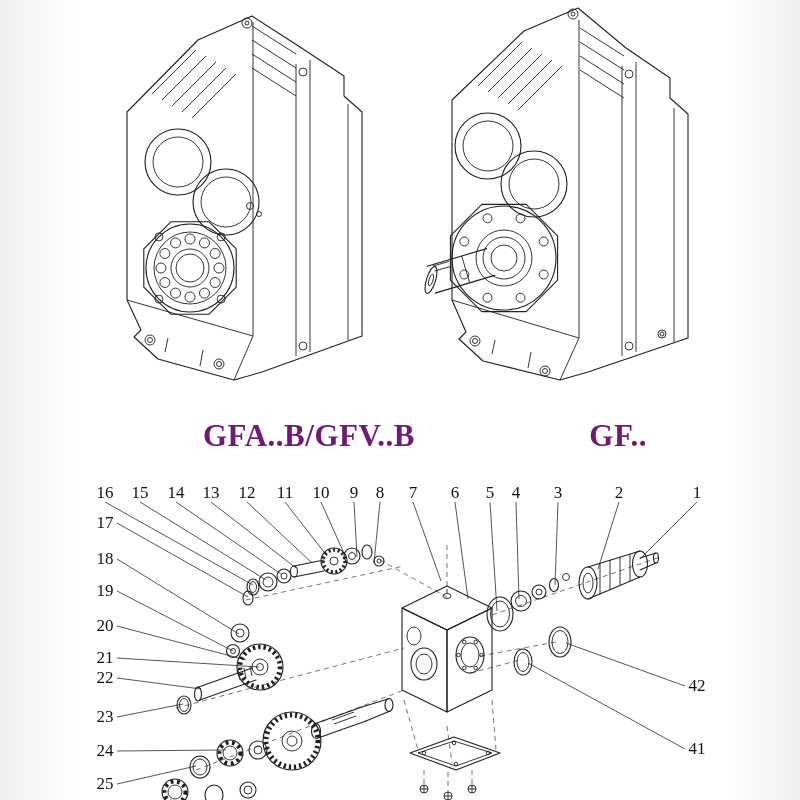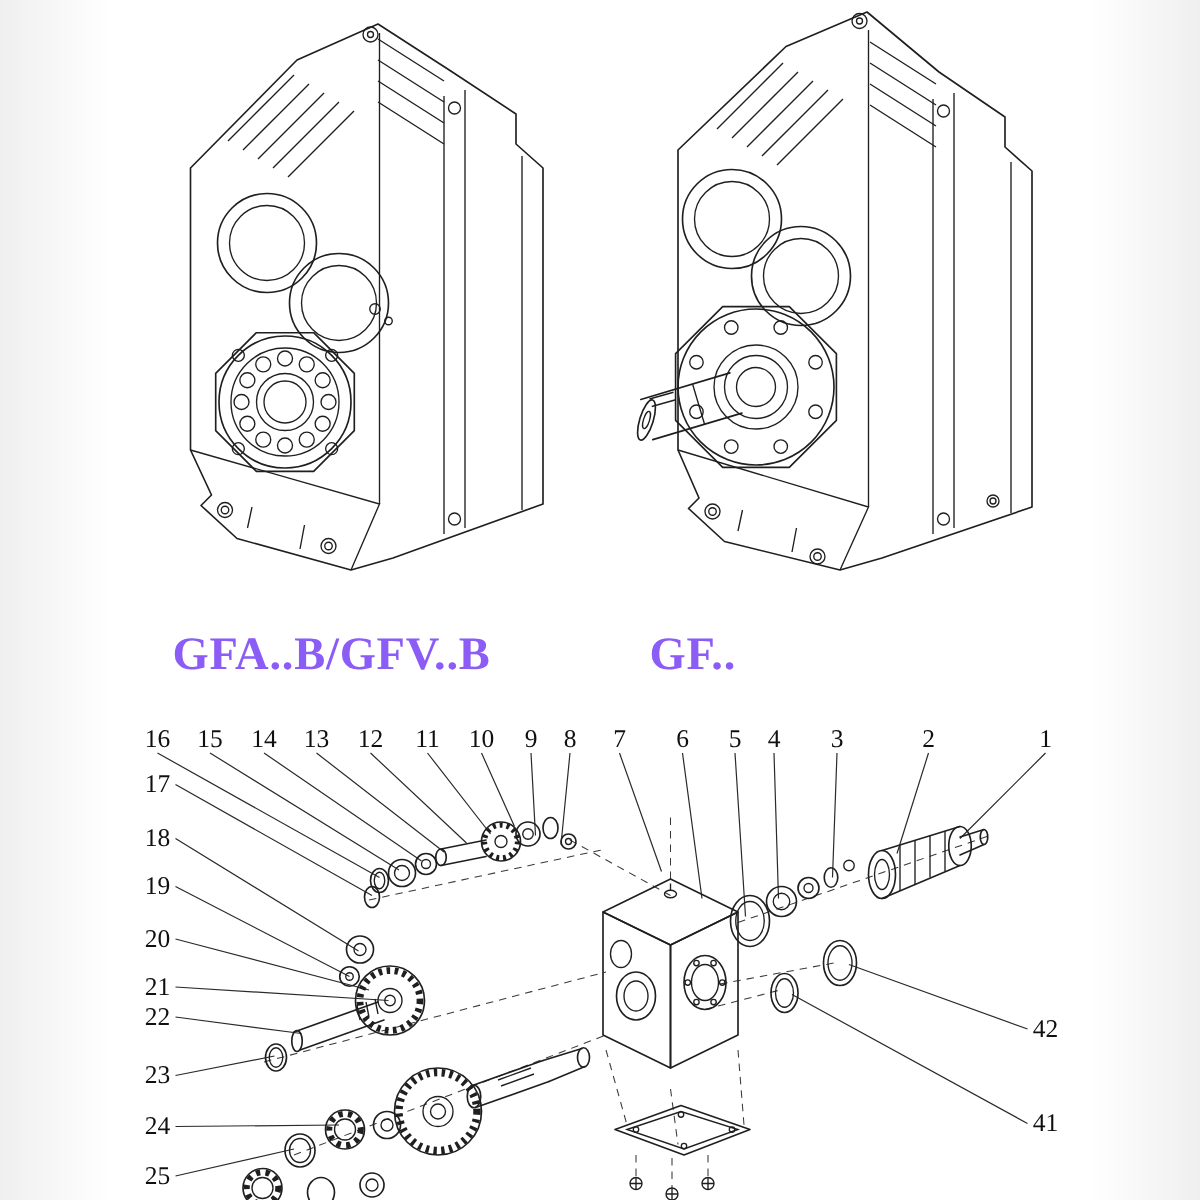--- a/index.html
+++ b/index.html
@@ -4,24 +4,24 @@
 <style>
   html,body{margin:0;padding:0;background:#ffffff;}
   .page{position:relative;width:800px;height:800px;background:#ffffff;overflow:hidden;
         font-family:"Liberation Serif",serif;}
   .edge{position:absolute;top:0;bottom:0;width:92px;pointer-events:none;}
   .edge.left{left:0;background:linear-gradient(90deg,#e2e2e2 0%,rgba(255,255,255,0) 80%);opacity:.55;}
   .edge.right{right:0;background:linear-gradient(270deg,#e2e2e2 0%,rgba(255,255,255,0) 80%);opacity:.55;}
   svg{position:absolute;left:0;}
   #top-drawings{top:0;}
   #exploded{top:470px;}
-  .fig-label{position:absolute;font-weight:bold;font-size:31px;color:#8b5cf6;
-             text-align:left;letter-spacing:.5px;font-family:"Liberation Serif",serif;}
+  .fig-label{position:absolute;font-weight:bold;font-size:31px;color:#701a75;
+             text-align:right;letter-spacing:.5px;font-family:"Liberation Serif",serif;}
   #label-left{left:115px;top:418px;width:300px;}
-  #label-right{left:433px;top:418px;width:180px;}
+  #label-right{left:467px;top:418px;width:180px;}
   .ln{fill:none;stroke:#1f1f1f;stroke-width:1.1;stroke-linecap:round;stroke-linejoin:round;}
   .th{fill:none;stroke:#1f1f1f;stroke-width:.9;}
   .ld{fill:none;stroke:#2a2a2a;stroke-width:.8;}
   .dash{fill:none;stroke:#3a3a3a;stroke-width:.7;stroke-dasharray:5 4;}
   .teeth{fill:none;stroke:#1f1f1f;}
   .num{font-family:"Liberation Serif",serif;font-size:17px;fill:#101010;}
 </style>
 </head>
 <body>
 

